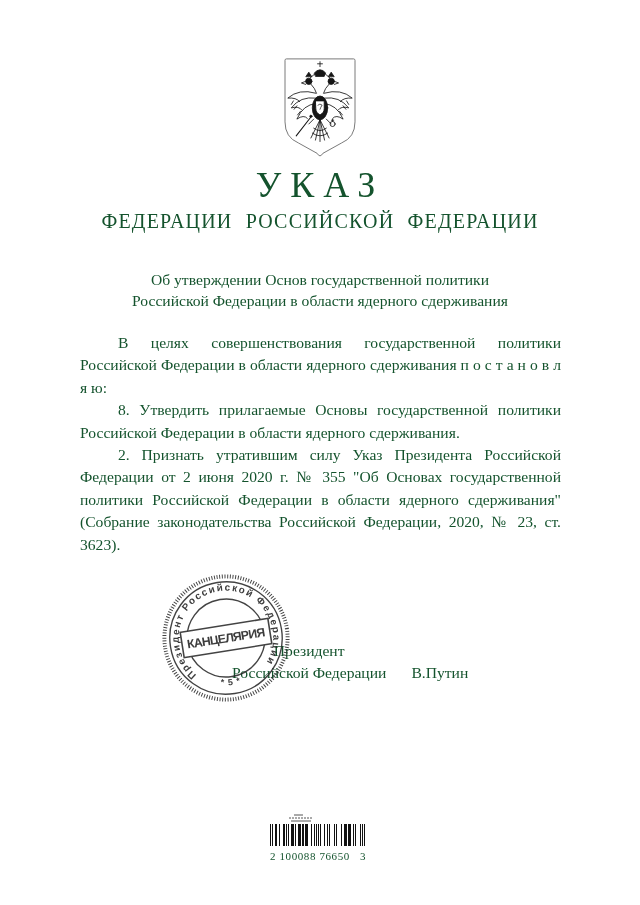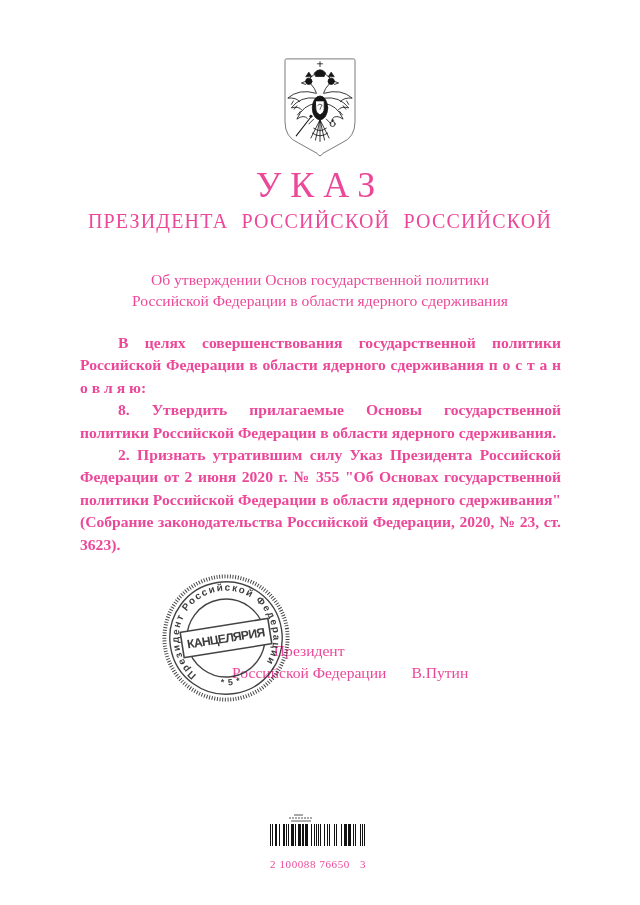--- a/index.html
+++ b/index.html
@@ -1,55 +1,55 @@
 <!DOCTYPE html>
 <html><head>
 <meta charset="utf-8">
 <style>
   html,body{margin:0;padding:0;background:#fff;}
   .page{
     position:relative;width:640px;height:905px;background:#fff;
-    font-family:"Liberation Serif","DejaVu Serif",serif;color:#ec4899;
+    font-family:"Liberation Serif","DejaVu Serif",serif;color:#14532d;
     overflow:hidden;
   }
   .emblem{position:absolute;left:278px;top:56px;width:84px;height:108px;}
   .doc-type{
     position:absolute;left:0;top:164px;width:640px;text-align:center;
     font-size:36px;letter-spacing:9px;font-weight:500;
   }
   .issuer{
     position:absolute;left:0;top:210px;width:640px;text-align:center;
     font-size:20px;letter-spacing:1.2px;word-spacing:7px;
   }
   .doc-title{
     position:absolute;left:60px;top:269px;width:520px;text-align:center;
     font-weight:normal;font-size:15.6px;line-height:21px;
   }
   .body-text{
     position:absolute;left:80px;top:332px;width:481px;
     font-size:15.6px;line-height:22.4px;text-align:justify;
   }
-  .body-text p{margin:0;text-indent:38px;font-weight:bold;}
+  .body-text p{margin:0;text-indent:38px;}
   .stamp{position:absolute;left:157px;top:569px;width:138px;height:138px;opacity:.88;}
   .signature{
     position:absolute;left:232px;top:640px;display:flex;gap:25px;align-items:flex-end;
     font-size:15.6px;line-height:22px;
   }
   .sig-title{text-align:center;}
   .issued{
     position:absolute;left:80px;top:703px;
     font-size:15.6px;line-height:23.6px;
   }
   .barcode{
     position:absolute;left:270px;top:812px;width:100px;text-align:left;
   }
   .micro-mark{display:block;margin-left:16px;height:12px;}
   .barcode svg.bars{display:block;}
   .barcode-digits{
-    font-size:11px;letter-spacing:.6px;margin-top:12px;white-space:pre;
+    font-size:11px;letter-spacing:.6px;margin-top:4px;white-space:pre;
     font-family:"Liberation Serif","DejaVu Serif",serif;
   }
   .stamp text, .stamp textPath{
     font-family:"Liberation Sans","DejaVu Sans",sans-serif;font-weight:bold;fill:#222;
   }
 </style>
 </head>
 <body>
 
 <div class="page">
@@ -96,21 +96,21 @@
         <circle cx="78" cy="95" r="3.6"></circle>
         <path d="M78,91.4 v-3 M76.4,89.6 h3.2"></path>
 
         <path d="M60,89 L47,115 M60,89 L53.5,118 M60,89 L60,120 M60,89 L66.5,118 M60,89 L73,115"></path>
         <path d="M49,108 Q60,116 71,108 M51,101 Q60,108 69,101"></path>
       </g>
     </svg>
   </div>
 
   <div class="doc-type">УКАЗ</div>
-  <div class="issuer">ПРЕЗИДЕНТА  РОССИЙСКОЙ  РОССИЙСКОЙ</div>
+  <div class="issuer">ФЕДЕРАЦИИ  РОССИЙСКОЙ  ФЕДЕРАЦИИ</div>
 
   <div class="doc-title">
     <div>Об утверждении Основ государственной политики</div>
     <div>Российской Федерации в области ядерного сдерживания</div>
   </div>
 
   <div class="body-text">
     <p>В целях совершенствования государственной политики Российской Федерации в области ядерного сдерживания п о с т а н о в л я ю:</p>
     <p>8. Утвердить прилагаемые Основы государственной политики Российской Федерации в области ядерного сдерживания.</p>
     <p>2. Признать утратившим силу Указ Президента Российской Федерации от 2 июня 2020 г. № 355 "Об Основах государственной политики Российской Федерации в области ядерного сдерживания" (Собрание законодательства Российской Федерации, 2020, № 23, ст. 3623).</p>

